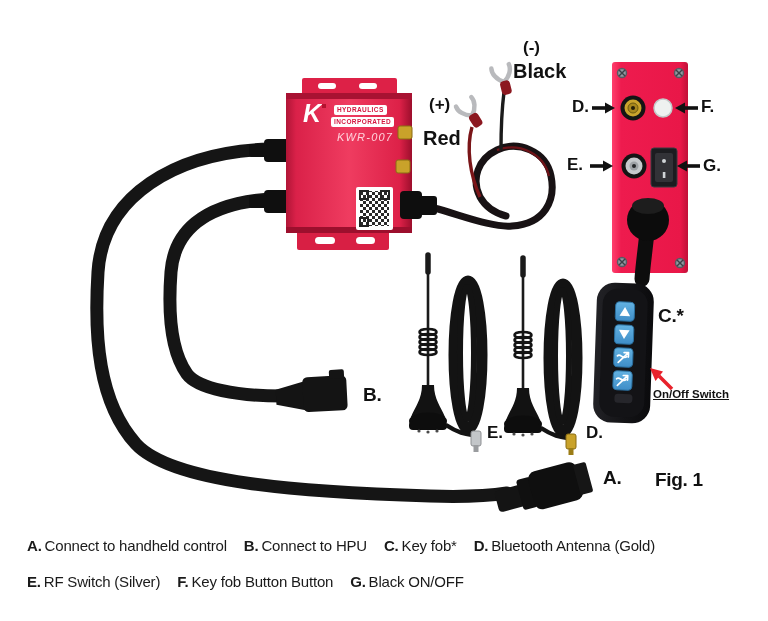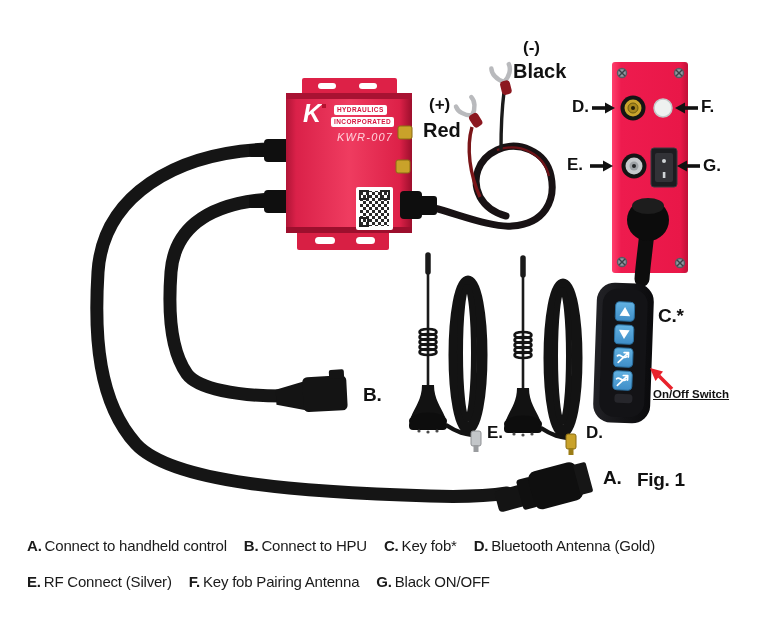--- a/index.html
+++ b/index.html
@@ -257,42 +257,42 @@
   </svg>
 
   <div class="abs brand-k" style="left:303px;top:101px"><span>K</span><span class="k-mark"></span></div>
   <div class="abs pill" style="left:334px;top:105px">HYDRAULICS</div>
   <div class="abs pill" style="left:331px;top:117px">INCORPORATED</div>
   <div class="abs model" style="left:337px;top:131px">KWR-007</div>
 
   <div class="abs lbl lbl-md" style="left:523px;top:39px">(-)</div>
   <div class="abs lbl lbl-wire" style="left:513px;top:61px">Black</div>
   <div class="abs lbl lbl-md" style="left:429px;top:96px">(+)</div>
-  <div class="abs lbl lbl-wire" style="left:423px;top:120px">Red</div>
+  <div class="abs lbl lbl-wire" style="left:423px;top:128px">Red</div>
 
   <div class="abs lbl lbl-md" style="left:572px;top:98px">D.</div>
   <div class="abs lbl lbl-md" style="left:701px;top:98px">F.</div>
   <div class="abs lbl lbl-md" style="left:567px;top:156px">E.</div>
   <div class="abs lbl lbl-md" style="left:703px;top:157px">G.</div>
 
   <div class="abs lbl lbl-lg" style="left:658px;top:306px">C.*</div>
   <div class="abs lbl lbl-sm" style="left:653px;top:389px">On/Off Switch</div>
 
   <div class="abs lbl lbl-md" style="left:487px;top:424px">E.</div>
   <div class="abs lbl lbl-md" style="left:586px;top:424px">D.</div>
 
   <div class="abs lbl lbl-lg" style="left:363px;top:385px">B.</div>
   <div class="abs lbl lbl-lg" style="left:603px;top:468px">A.</div>
-  <div class="abs lbl lbl-lg" style="left:637px;top:470px">Fig. 1</div>
+  <div class="abs lbl lbl-lg" style="left:655px;top:470px">Fig. 1</div>
 
   <div class="abs legend-line" style="left:27px;top:537px">
     <span class="legend-item"><span class="legend-key">A.</span><span>Connect to handheld control</span></span>
     <span class="legend-item"><span class="legend-key">B.</span><span>Connect to HPU</span></span>
     <span class="legend-item"><span class="legend-key">C.</span><span>Key fob*</span></span>
     <span class="legend-item"><span class="legend-key">D.</span><span>Bluetooth Antenna (Gold)</span></span>
   </div>
   <div class="abs legend-line" style="left:27px;top:573px">
-    <span class="legend-item"><span class="legend-key">E.</span><span>RF Connect (Silver)</span></span>
-    <span class="legend-item"><span class="legend-key">F.</span><span>Key fob Pairing Antenna</span></span>
+    <span class="legend-item"><span class="legend-key">E.</span><span>RF Switch (Silver)</span></span>
+    <span class="legend-item"><span class="legend-key">F.</span><span>Key fob Button Button</span></span>
     <span class="legend-item"><span class="legend-key">G.</span><span>Black ON/OFF</span></span>
   </div>
 
 </div>
 
 </body></html>

